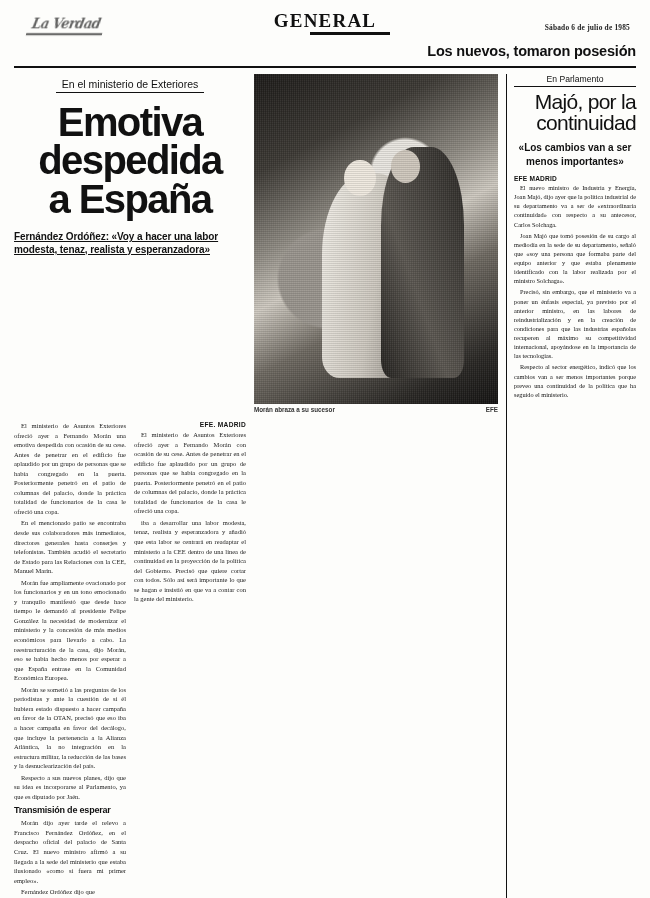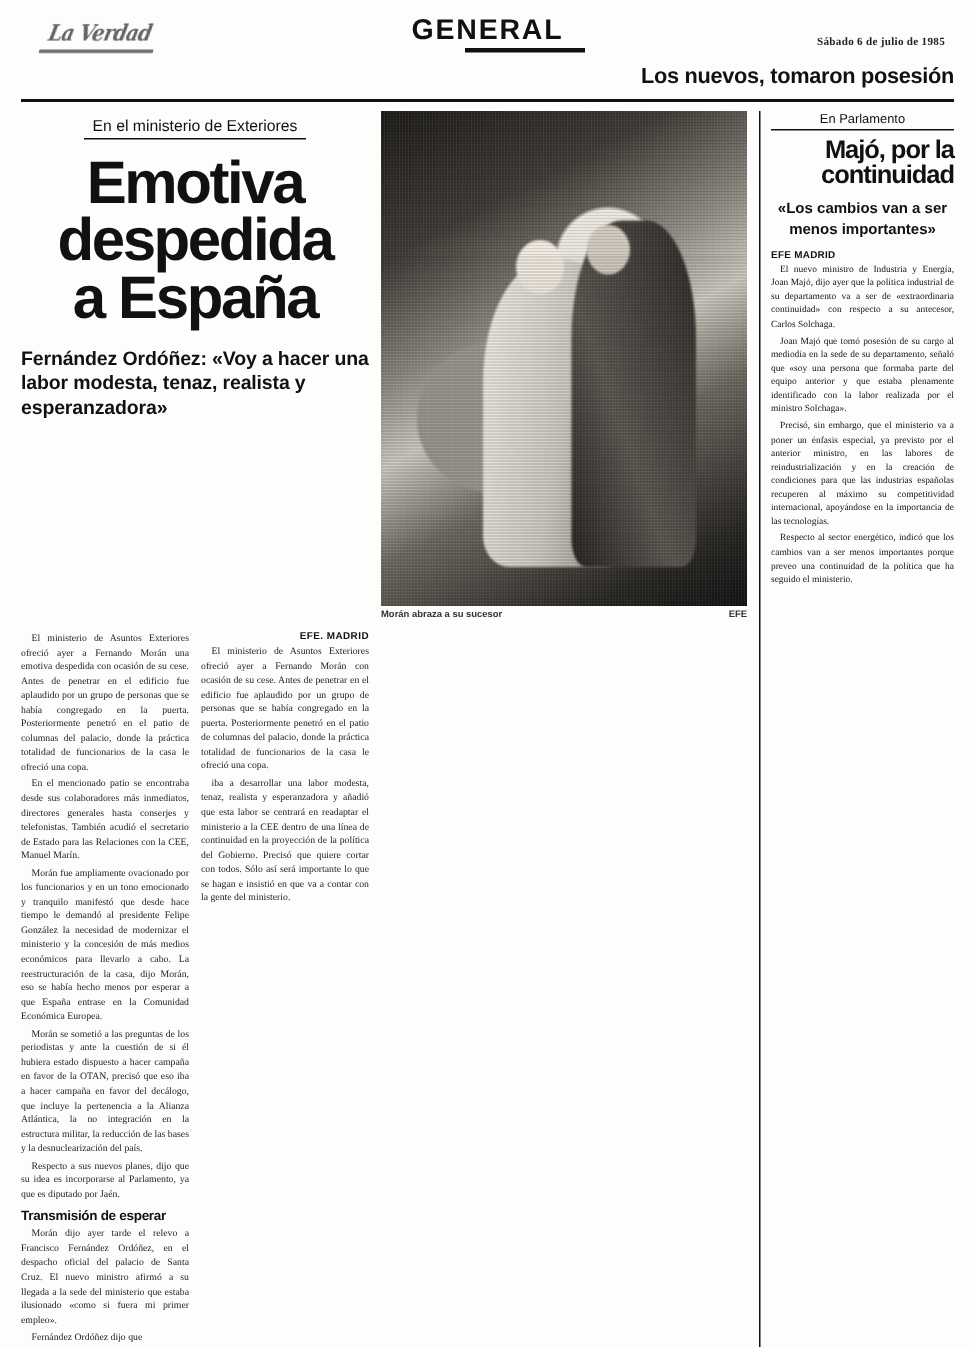--- a/index.html
+++ b/index.html
@@ -22,21 +22,21 @@
     color:#2a2a2a;
     opacity:.72;
     transform:skewX(-12deg) scaleY(1.15);
     border-bottom:2px solid #333;
     padding:0 4px 1px 4px;
     margin-left:14px;
     filter:blur(.35px);
   }
   .section-title{
     position:absolute;left:0;right:0;text-align:center;bottom:2px;
-    font-family:Liberation Sans, sans-serif;
+    font-family:Liberation Serif, serif;
     font-size:19px;font-weight:bold;letter-spacing:1.2px;
   }
   .section-rule{position:absolute;left:296px;width:80px;bottom:-3px;height:3px;background:#111;}
   .dateline{
     font-size:7.4px;font-weight:bold;color:#222;margin-right:6px;margin-bottom:2px;
     font-family:"Liberation Serif", serif;letter-spacing:.2px;
   }
   .kicker-bar{
     margin-top:9px;text-align:right;
     font-size:14.5px;font-weight:bold;letter-spacing:-.2px;
@@ -56,22 +56,22 @@
     display:inline-block;
     font-size:10.5px;font-family:"Liberation Sans",sans-serif;
     border-bottom:1.6px solid #111;padding:0 6px 2px 6px;margin-bottom:4px;
   }
   .headline{
     font-size:40px;line-height:.96;font-weight:bold;letter-spacing:-1.6px;
     text-align:center;margin:6px 0 0 0;
     font-family:"Liberation Sans",sans-serif;
   }
   .subhead{
-    font-size:13px;font-weight:bold;line-height:1.25;margin-top:13px;
-    font-family:"Liberation Sans",sans-serif;letter-spacing:-.1px;
+    font-size:10px;font-weight:bold;line-height:1.25;margin-top:13px;
+    font-family:"Liberation Sans",sans-serif;letter-spacing:-.1px;text-decoration:underline;
   }
   .headline-col{width:232px;}
   .photo-col{width:252px;padding-left:8px;box-sizing:border-box;}
 
   
   .photo{
     width:100%;height:330px;
     background:
       radial-gradient(circle at 62% 30%, #e9e6e0 0 12%, transparent 13%),
       radial-gradient(circle at 30% 62%, #9a958e 0 18%, transparent 19%),
@@ -115,21 +115,21 @@
     font-size:9px;font-weight:bold;margin:4px 0 3px 0;
     font-family:"Liberation Sans",sans-serif;letter-spacing:-.2px;
   }
 
   
   .rail-overline{
     text-align:center;font-size:8.6px;border-bottom:1.4px solid #111;
     padding-bottom:2px;margin-bottom:4px;
   }
   .rail-head{
-    font-size:17px;line-height:1;font-weight:bold;text-align:right;letter-spacing:-.7px;
+    font-size:21px;line-height:1;font-weight:normal;text-align:right;letter-spacing:-.7px;
     margin-bottom:8px;
   }
   .rail-sub{
     font-size:10px;font-weight:bold;text-align:center;line-height:1.35;margin-bottom:7px;
   }
   .rail-credit{font-size:6.6px;font-weight:bold;margin-bottom:1px;letter-spacing:.2px;}
   .rail-body{font-family:"Liberation Serif",serif;font-size:6.3px;line-height:1.45;text-align:justify;}
   .rail-body p{margin:0 0 2px 0;text-indent:6px;}
 </style>
 </head>

